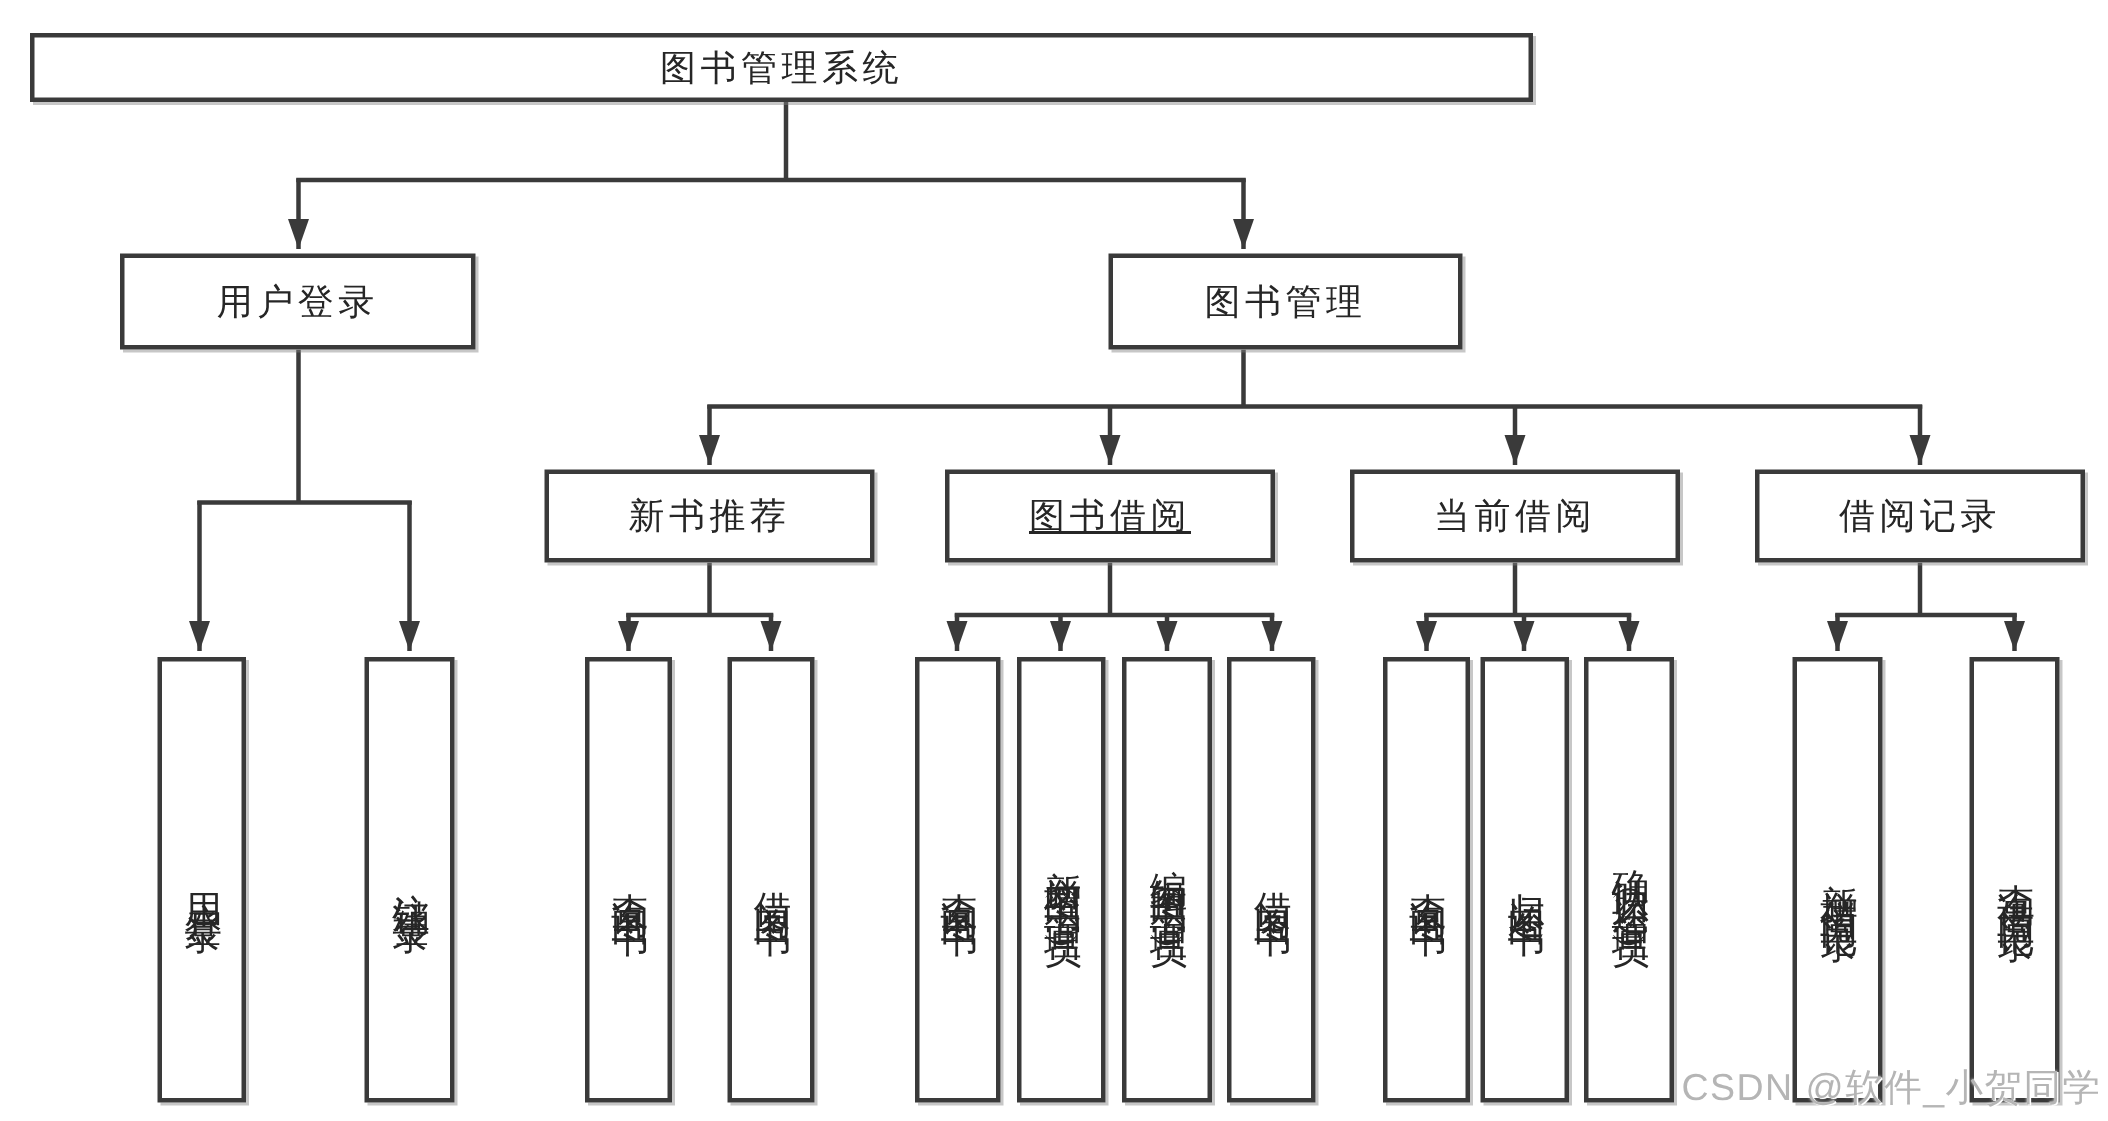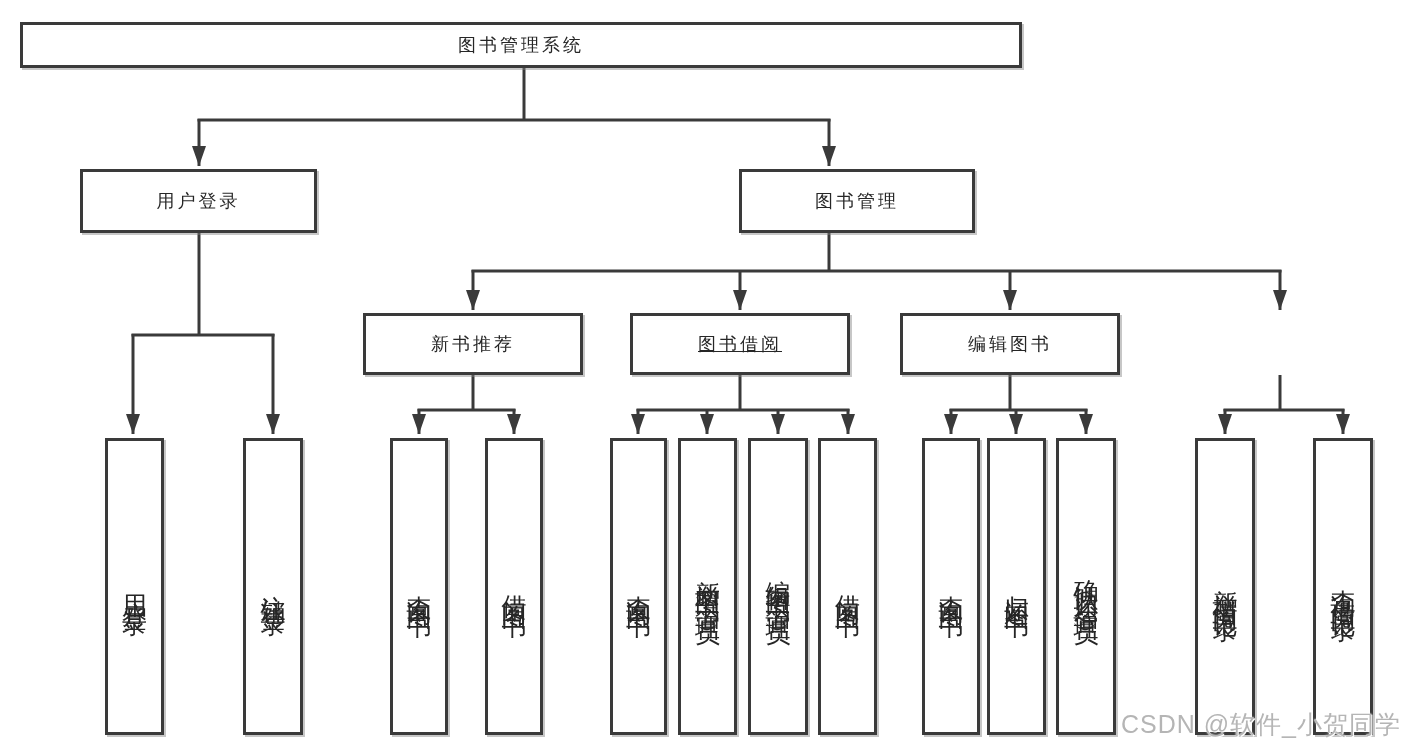--- a/index.html
+++ b/index.html
@@ -29,21 +29,21 @@
     background: #ffffff;
     border: 3px solid #3a3a3a;
     box-shadow: 2px 2px 0 rgba(130,130,130,0.45);
     display: flex;
     align-items: center;
     justify-content: center;
     color: #262626;
     z-index: 2;
   }
   .hbox {
-    font-size: 18px;
+    font-size: 24px;
     letter-spacing: 3px;
     white-space: nowrap;
   }
   .vbox .vtext {
     writing-mode: vertical-rl;
     text-orientation: mixed;
     font-size: 25px;
     letter-spacing: 6px;
     line-height: 1;
     color: #262626;
@@ -139,21 +139,22 @@
     </g>
   </svg>
 
   <div class="node hbox n-root">图书管理系统</div>
 
   <div class="node hbox n-user-login">用户登录</div>
   <div class="node hbox n-book-mgmt">图书管理</div>
 
   <div class="node hbox n-new-books">新书推荐</div>
   <div class="node hbox n-book-borrow">图书借阅</div>
-  <div class="node hbox n-current-borrow">编辑图书</div>
+  <div class="node hbox n-current-borrow">当前借阅</div>
+  <div class="node hbox n-borrow-records">借阅记录</div>
 
   <div class="node vbox leaf l1">
     <span class="vtext">用户登录</span>
   </div>
   <div class="node vbox leaf l2">
     <span class="vtext">注销登录</span>
   </div>
   <div class="node vbox leaf l3">
     <span class="vtext">查询图书</span>
   </div>

